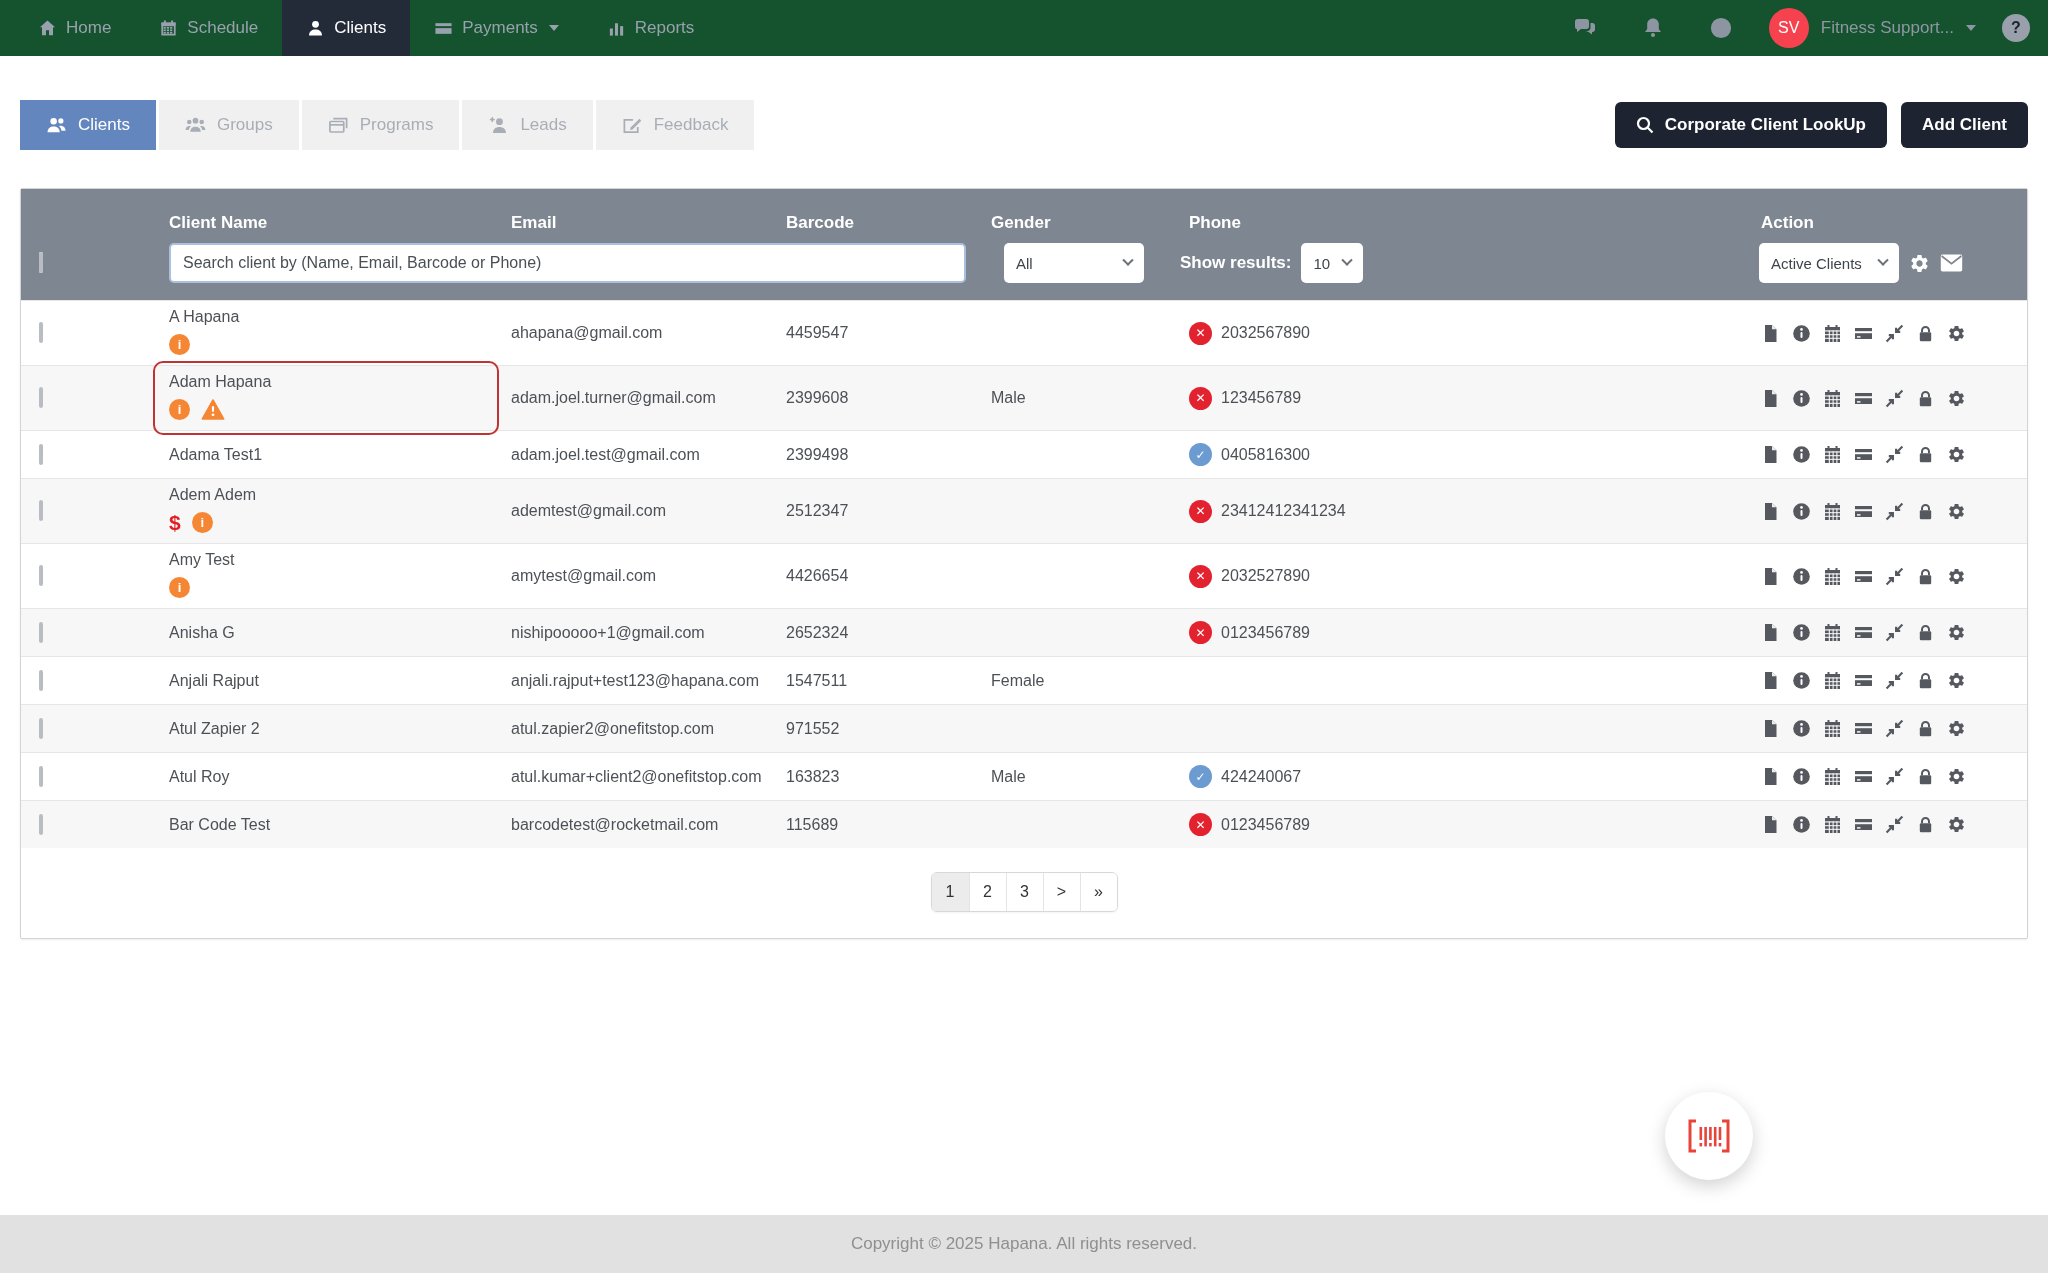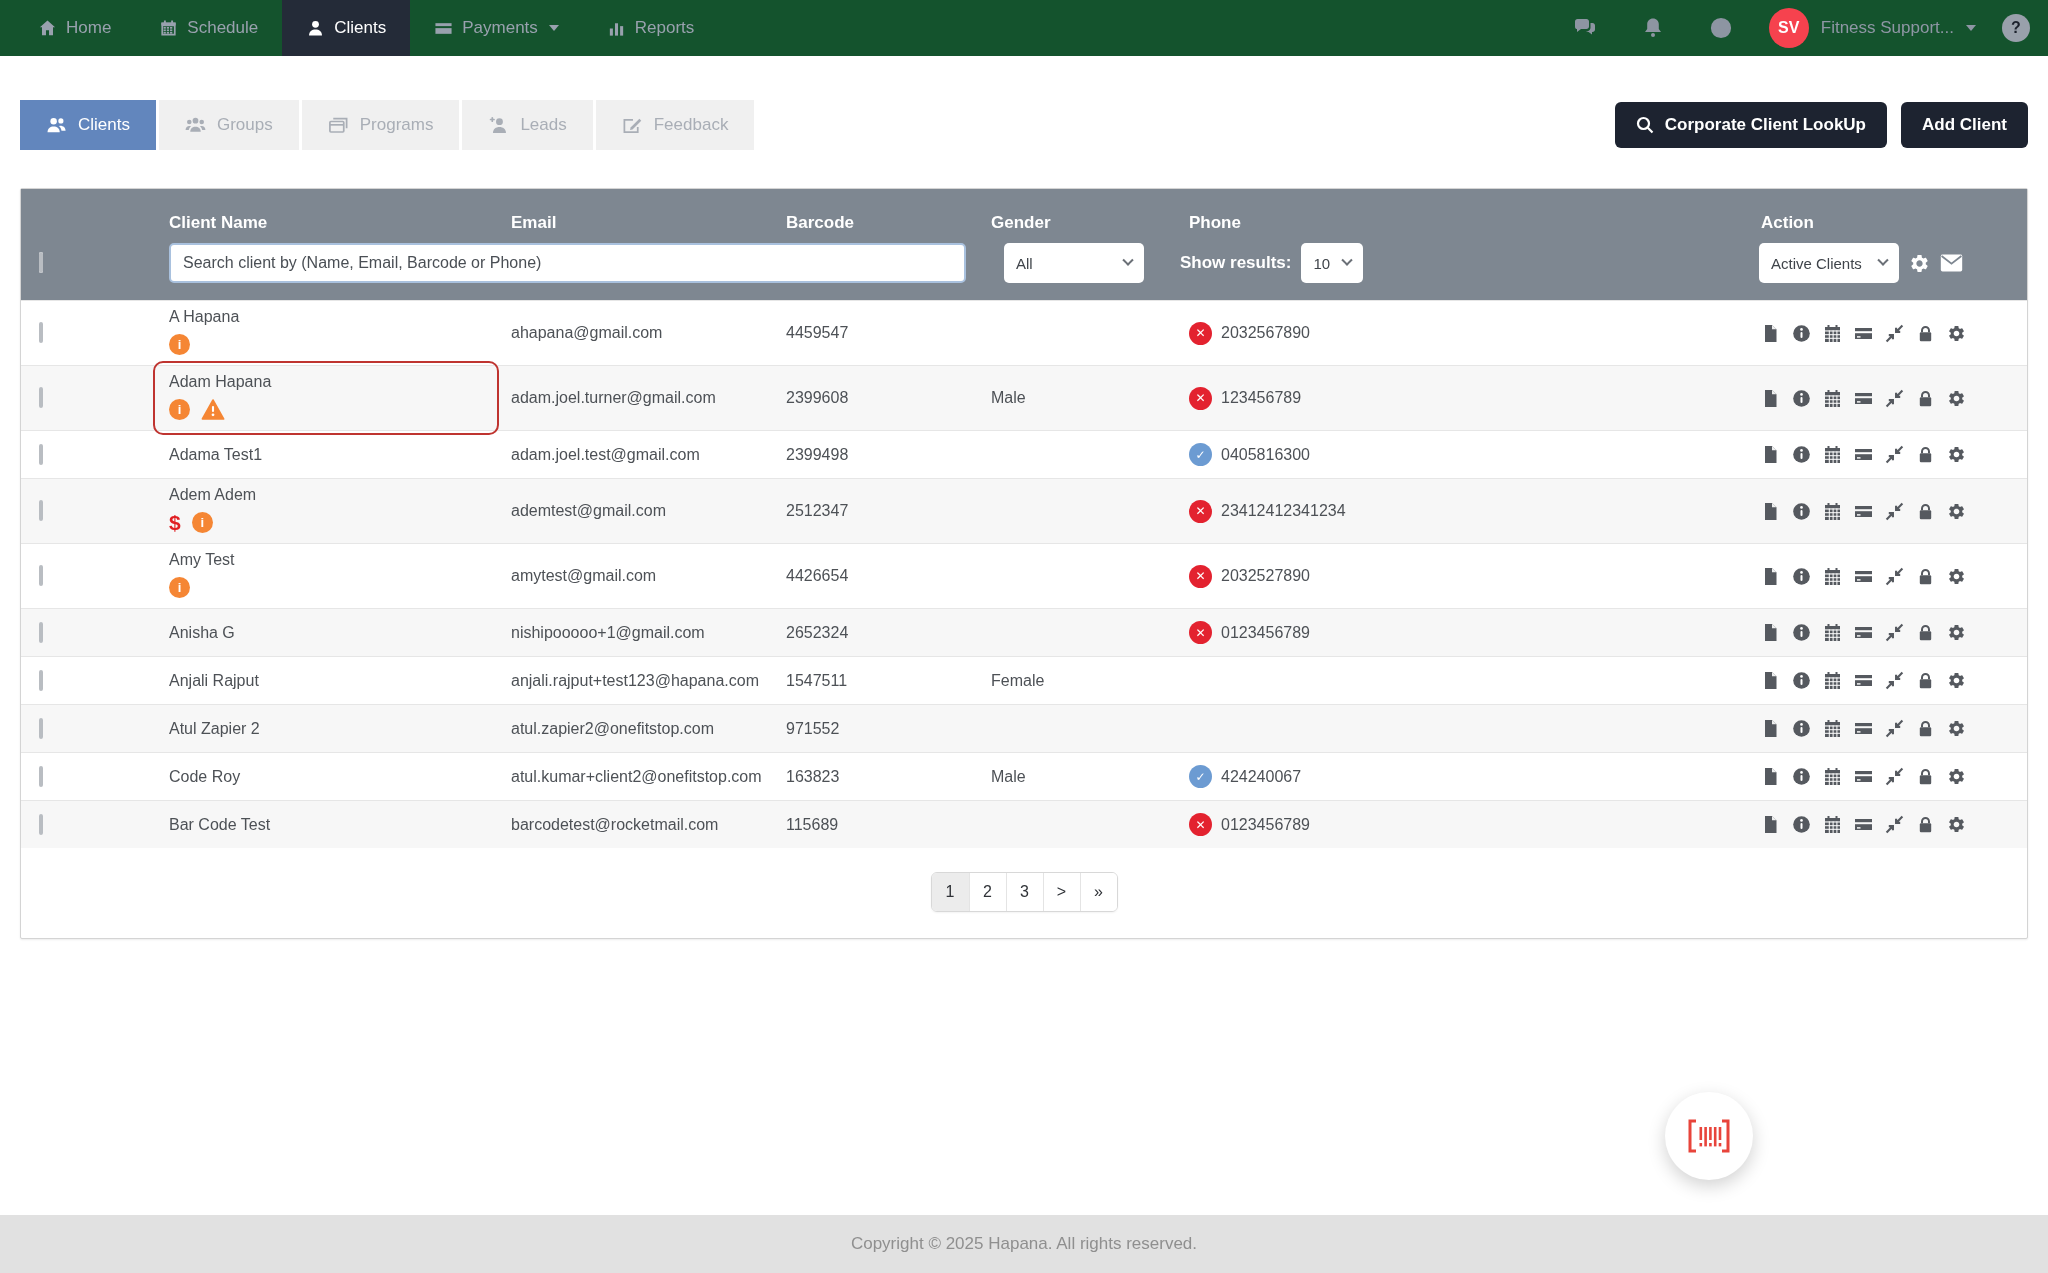--- a/index.html
+++ b/index.html
@@ -8,21 +8,21 @@
 
   
   .topnav { position:absolute; top:0; left:0; right:0; height:56px; background:#14532d; display:flex; align-items:stretch; padding-left:14px; }
   .nav-item { display:flex; align-items:center; gap:9px; padding:0 24px; color:#99a1ae; font-size:17px; cursor:pointer; }
   .nav-item.active { background:#242b38; color:#ffffff; }
   .nav-item svg { width:19px; height:19px; fill:currentColor; }
   .caret { width:0; height:0; border-left:5px solid transparent; border-right:5px solid transparent; border-top:6px solid currentColor; margin-left:2px; }
   .nav-right { margin-left:auto; display:flex; align-items:center; padding-right:18px; }
   .nav-icon-btn { padding:0 22px; display:flex; align-items:center; cursor:pointer; color:#8d95a2; }
   .nav-icon-btn svg { width:24px; height:24px; fill:currentColor; }
-  .avatar { width:40px; height:40px; border-radius:50%; background:#f6424e; color:#fff; font-weight:bold; font-size:16px; display:flex; align-items:center; justify-content:center; margin:0 12px 0 14px; }
+  .avatar { width:40px; height:40px; border-radius:50%; background:#f6424e; color:#fff; font-weight:normal; font-size:16px; display:flex; align-items:center; justify-content:center; margin:0 12px 0 14px; }
   .account { display:flex; align-items:center; gap:10px; color:#8e96a4; font-size:17px; cursor:pointer; }
   .help-circle { width:28px; height:28px; border-radius:50%; background:#99a0ab; color:#1b202c; font-weight:bold; font-size:16px; display:flex; align-items:center; justify-content:center; margin-left:26px; cursor:pointer; }
 
   
   .tabs-row { position:absolute; top:100px; left:20px; display:flex; }
   .tab { height:50px; display:flex; align-items:center; gap:11px; padding:0 26px; background:#f0f0f0; color:#a9aeb6; font-size:17px; margin-right:3px; cursor:pointer; }
   .tab.active { background:#6286bd; color:#ffffff; }
   .tab svg { width:21px; height:21px; fill:currentColor; }
   .tab svg.stroke { fill:none; stroke:currentColor; stroke-width:1.8; }
 
@@ -865,21 +865,21 @@
               <path d="M19.14 12.94c.04-.3.06-.61.06-.94 0-.32-.02-.64-.07-.94l2.03-1.58c.18-.14.23-.41.12-.61l-1.92-3.32c-.12-.22-.37-.29-.59-.22l-2.39.96c-.5-.38-1.03-.7-1.62-.94l-.36-2.54c-.04-.24-.24-.41-.48-.41h-3.84c-.24 0-.43.17-.47.41l-.36 2.54c-.59.24-1.13.57-1.62.94l-2.39-.96c-.22-.08-.47 0-.59.22L2.74 8.87c-.12.21-.08.47.12.61l2.03 1.58c-.05.3-.09.63-.09.94s.02.64.07.94l-2.03 1.58c-.18.14-.23.41-.12.61l1.92 3.32c.12.22.37.29.59.22l2.39-.96c.5.38 1.03.7 1.62.94l.36 2.54c.05.24.24.41.48.41h3.84c.24 0 .44-.17.47-.41l.36-2.54c.59-.24 1.13-.56 1.62-.94l2.39.96c.22.08.47 0 .59-.22l1.92-3.32c.12-.22.07-.47-.12-.61zM12 15.6c-1.98 0-3.6-1.62-3.6-3.6s1.62-3.6 3.6-3.6 3.6 1.62 3.6 3.6-1.62 3.6-3.6 3.6z"></path>
             </svg>
           </span>
     </div>
   </div>
 
   <div class="t-row cols">
     <div class="cell cell-check"><span class="checkbox"></span></div>
     <div class="cell cell-name">
 
-      <span>Code Roy</span>
+      <span>Atul Roy</span>
 
     </div>
     <div class="cell">atul.kumar+client2@onefitstop.com</div>
     <div class="cell">163823</div>
     <div class="cell">Male</div>
     <div class="cell cell-phone">
       <span class="status-dot verified">✓</span>
       <span>424240067</span>
     </div>
     <div class="cell cell-action">

